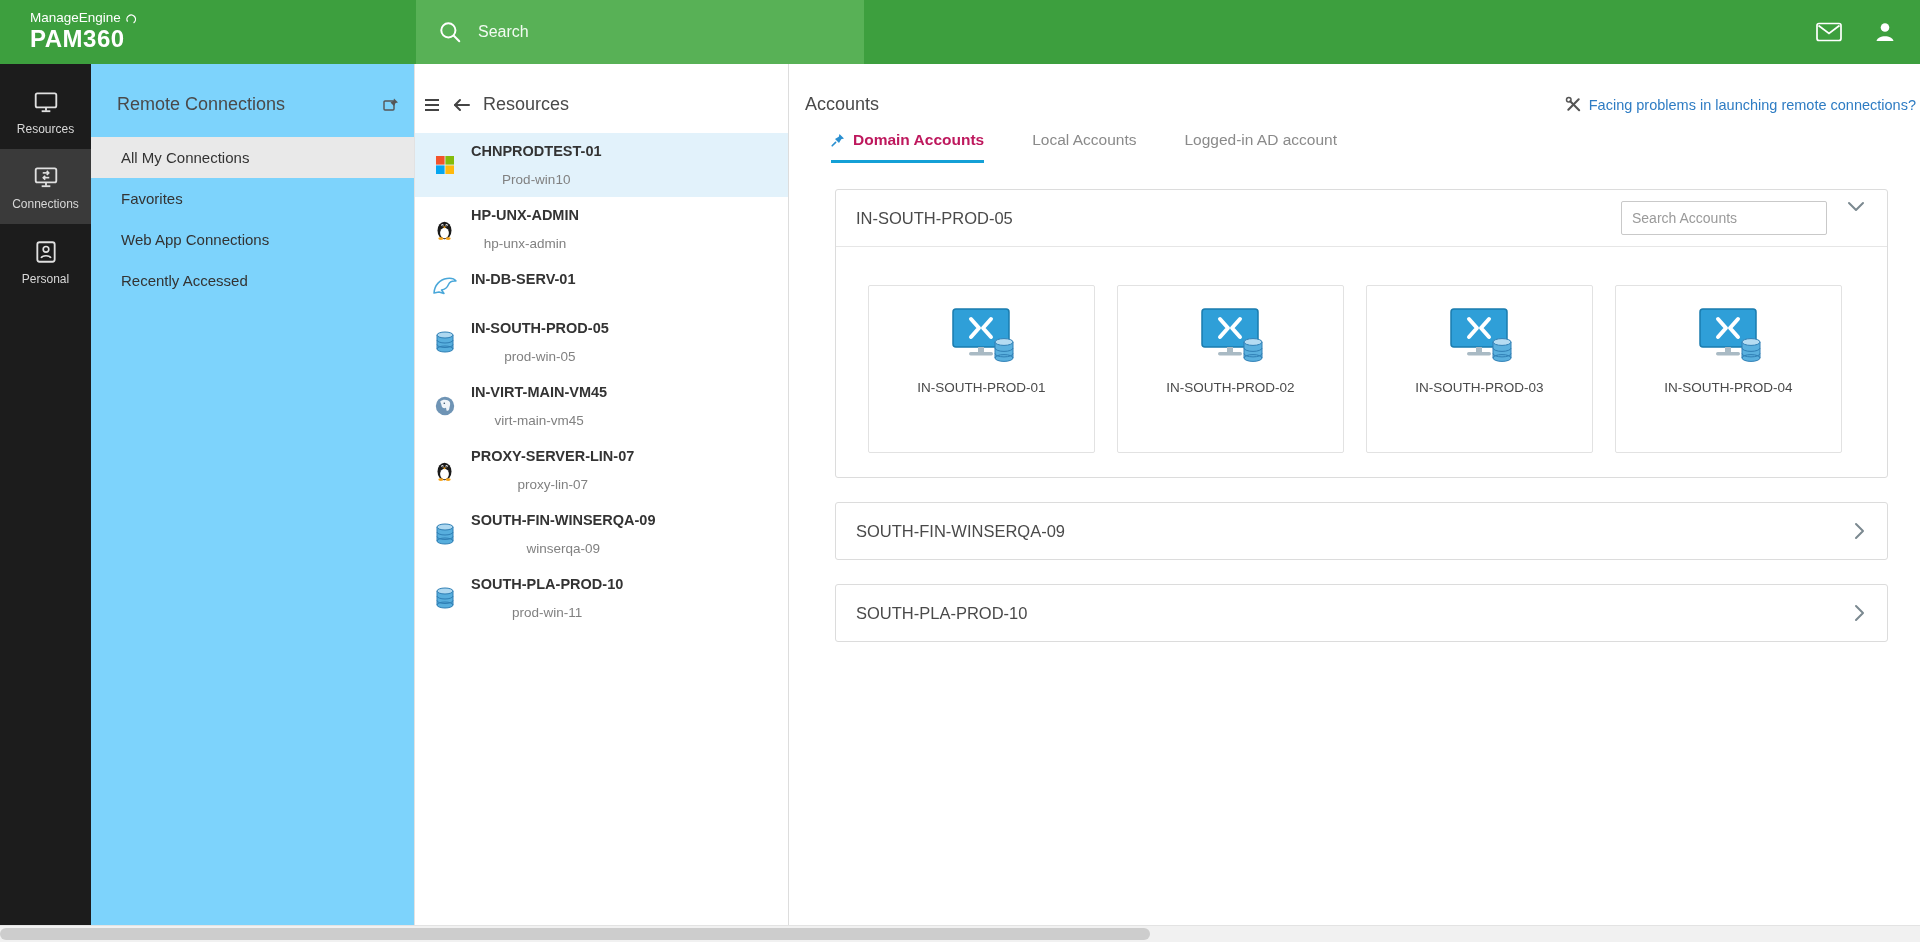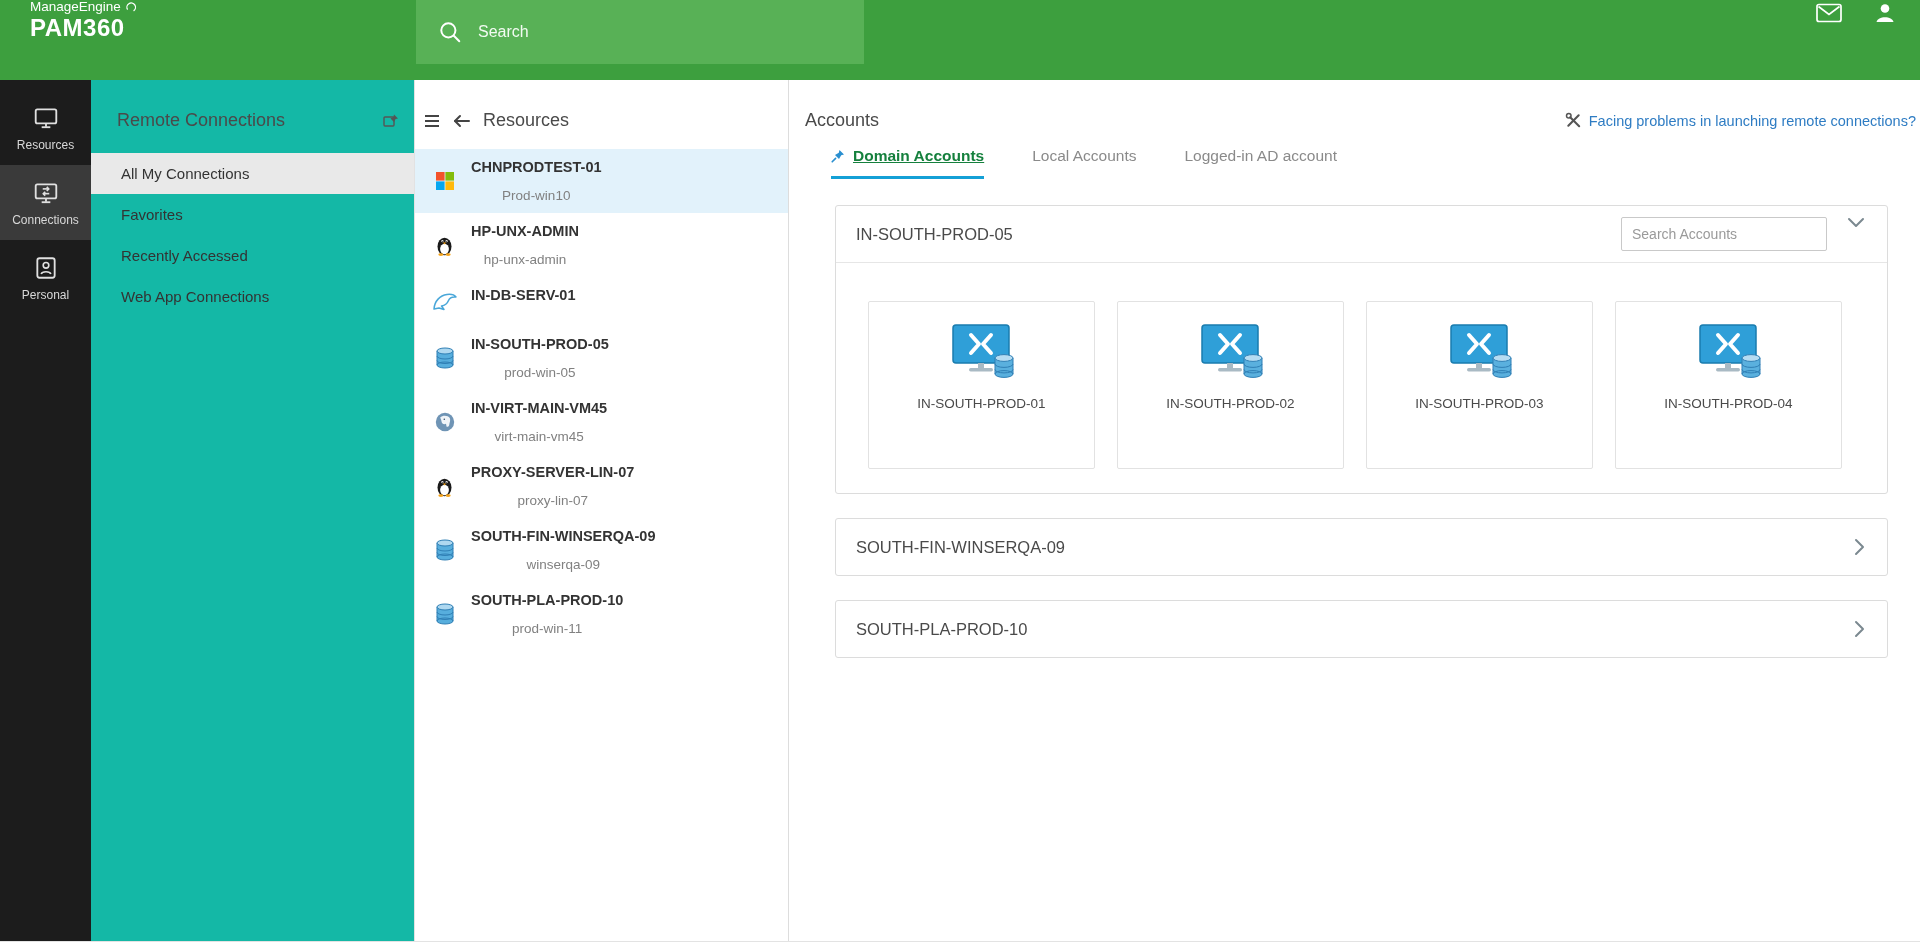--- a/index.html
+++ b/index.html
@@ -1,21 +1,21 @@
 <!DOCTYPE html>
 <html><head>
 <meta charset="utf-8">
 <style>
   * { margin:0; padding:0; box-sizing:border-box; }
   html,body { width:1920px; height:942px; overflow:hidden; background:#fff;
               font-family:"Liberation Sans", sans-serif; }
   .app { width:1920px; height:942px; display:flex; flex-direction:column; }
 
   
-  .header { height:80px; background:#3d9f3e; display:flex; align-items:flex-start; position:relative; flex:0 0 auto; }
+  .header { height:64px; background:#3d9f3e; display:flex; align-items:center; position:relative; flex:0 0 auto; }
   .logo { padding-left:30px; color:#fff; line-height:1.1; }
   .logo .brand-top { font-size:13.5px; display:flex; align-items:center; gap:4px; }
   .logo .brand-bottom { font-size:24px; font-weight:bold; letter-spacing:0.5px; }
   .search-strip { position:absolute; left:416px; top:0; height:64px; width:448px; background:#58b156;
                   display:flex; align-items:center; padding-left:22px; }
   .search-strip input { background:transparent; border:none; outline:none; color:#fff; font-size:16px;
                         margin-left:16px; width:320px; font-family:"Liberation Sans",sans-serif; }
   .search-strip input::placeholder { color:#f2fbf2; opacity:1; }
   .header-icons { margin-left:auto; display:flex; align-items:center; gap:30px; padding-right:22px; }
   .hicon { width:26px; height:26px; display:flex; align-items:center; justify-content:center; cursor:pointer; }
@@ -23,21 +23,21 @@
   
   .main-row { display:flex; height:861px; flex:0 0 auto; }
 
   
   .nav { width:91px; background:#1c1c1c; padding-top:10px; flex:0 0 auto; }
   .nav-item { display:flex; flex-direction:column; align-items:center; gap:7px; padding:15px 0 13px; cursor:pointer; }
   .nav-item.active { background:#3a3a3a; }
   .nav-label { font-size:12px; color:#d8d8d8; }
 
   
-  .conn-panel { width:324px; background:#14b8a6; border-right:1px solid #e2e2e2; flex:0 0 auto; }
+  .conn-panel { width:324px; background:#7dd3fc; border-right:1px solid #e2e2e2; flex:0 0 auto; }
   .panel-head { display:flex; align-items:center; padding:30px 14px 22px 26px; }
   .panel-title { font-size:18px; color:#4a4a4a; }
   .conn-head-right { margin-left:auto; display:flex; align-items:center; gap:10px; }
   .small-icon { width:18px; height:18px; display:flex; align-items:center; justify-content:center; cursor:pointer; }
   .conn-item { height:41px; display:flex; align-items:center; padding-left:30px; font-size:15px; color:#333; cursor:pointer; }
   .conn-item.active { background:#e9e9e9; }
 
   
   .res-panel { width:374px; background:#fff; border-right:1px solid #ddd; flex:0 0 auto; display:flex; flex-direction:column; }
   .res-head { display:flex; align-items:center; gap:12px; padding:30px 16px 18px 8px; }
@@ -55,21 +55,21 @@
   .res-sub { font-size:13.5px; color:#818181; margin-top:13px; }
 
   
   .accounts { flex:1 1 auto; background:#fff; display:flex; flex-direction:column; }
   .acc-head { display:flex; align-items:center; padding:30px 4px 4px 16px; }
   .acc-title { font-size:18px; color:#4a4a4a; }
   .help-link { margin-left:auto; display:flex; align-items:center; gap:7px; font-size:14.5px; color:#2e7cc3; cursor:pointer; }
   .tabs { display:flex; gap:48px; padding:12px 0 0 42px; }
   .tab { font-size:15.5px; color:#8a8a8a; padding-bottom:11px; cursor:pointer; display:flex; align-items:center; gap:8px;
          border-bottom:3px solid transparent; }
-  .tab.active { color:#15803d; font-weight:bold; border-bottom-color:#14a0d6;text-decoration:underline; }
+  .tab.active { color:#be185d; font-weight:bold; border-bottom-color:#14a0d6; }
   .acc-body { padding:26px 32px 0 46px; }
   .group { border:1px solid #dcdcdc; border-radius:3px; margin-bottom:24px; background:#fff; }
   .group-head { display:flex; align-items:center; height:56px; padding:0 22px 0 20px; cursor:pointer; }
   .group-title { font-size:16.5px; color:#4a4a4a; }
   .group-right { margin-left:auto; display:flex; gap:20px; }
   .acc-search { width:206px; height:34px; border:1px solid #c9c9c9; border-radius:2px; padding:0 10px;
                 font-size:14px; color:#333; outline:none; font-family:"Liberation Sans",sans-serif; }
   .acc-search::placeholder { color:#9a9a9a; }
   .group-content { border-top:1px solid #e6e6e6; padding:38px 32px 24px; display:flex; gap:22px; }
   .acct-card { width:227px; height:168px; border:1px solid #e2e2e2; border-radius:2px; display:flex;
@@ -268,24 +268,24 @@
             </span>
         </span>
       </div>
       <div class="conn-item active">
         <span>All My Connections</span>
       </div>
       <div class="conn-item">
         <span>Favorites</span>
       </div>
       <div class="conn-item">
+        <span>Web App Connections</span>
+      </div>
+      <div class="conn-item">
         <span>Recently Accessed</span>
-      </div>
-      <div class="conn-item">
-        <span>Web App Connections</span>
       </div>
     </div>
 
     <div class="res-panel">
       <div class="res-head">
         <span class="small-icon">
             <svg width="16" height="14">
               <use href="#i-menu"></use>
             </svg>
           </span>

